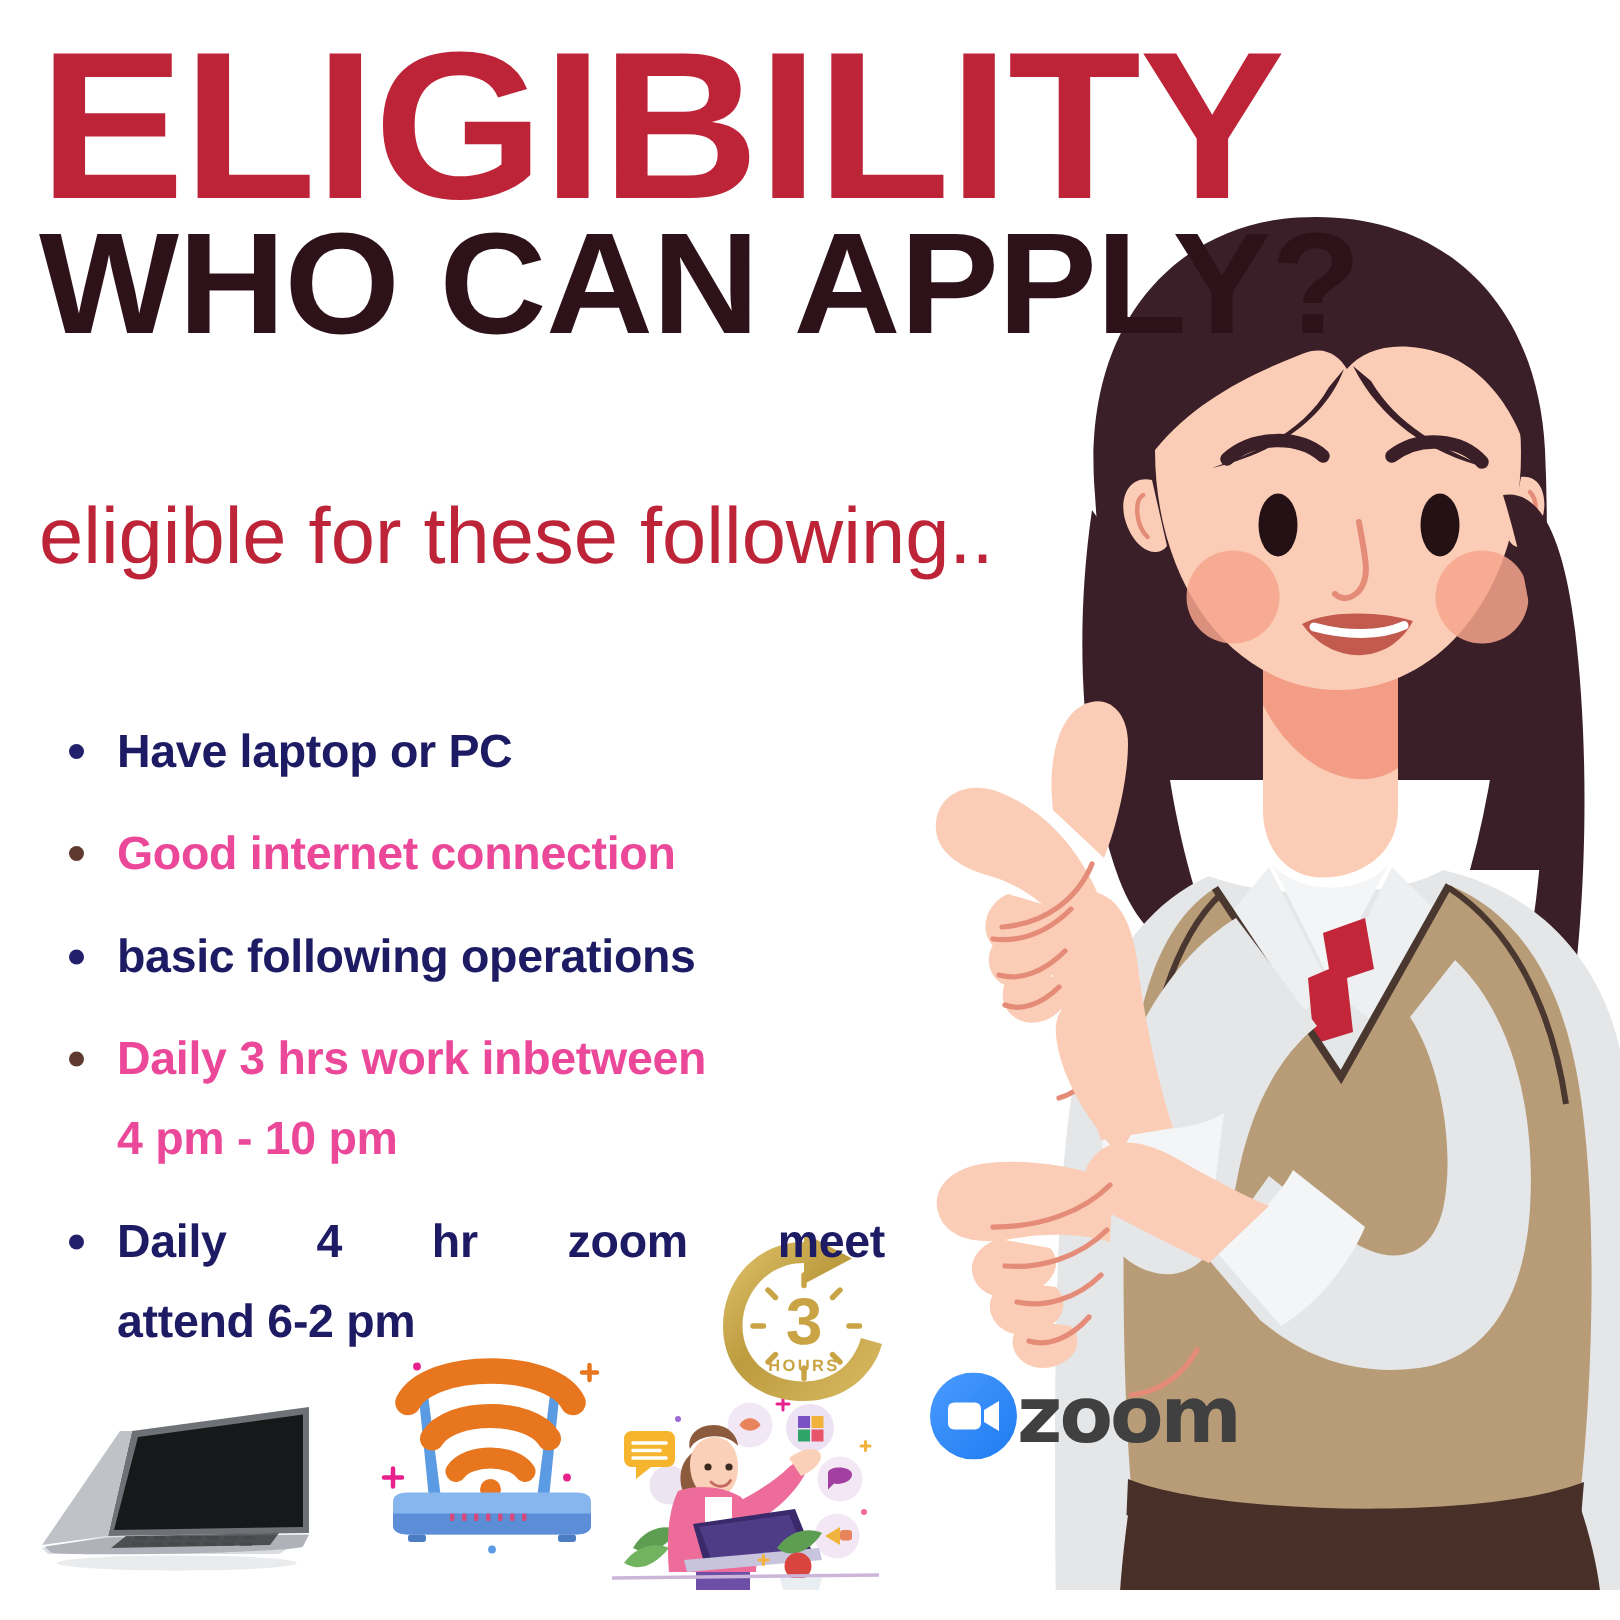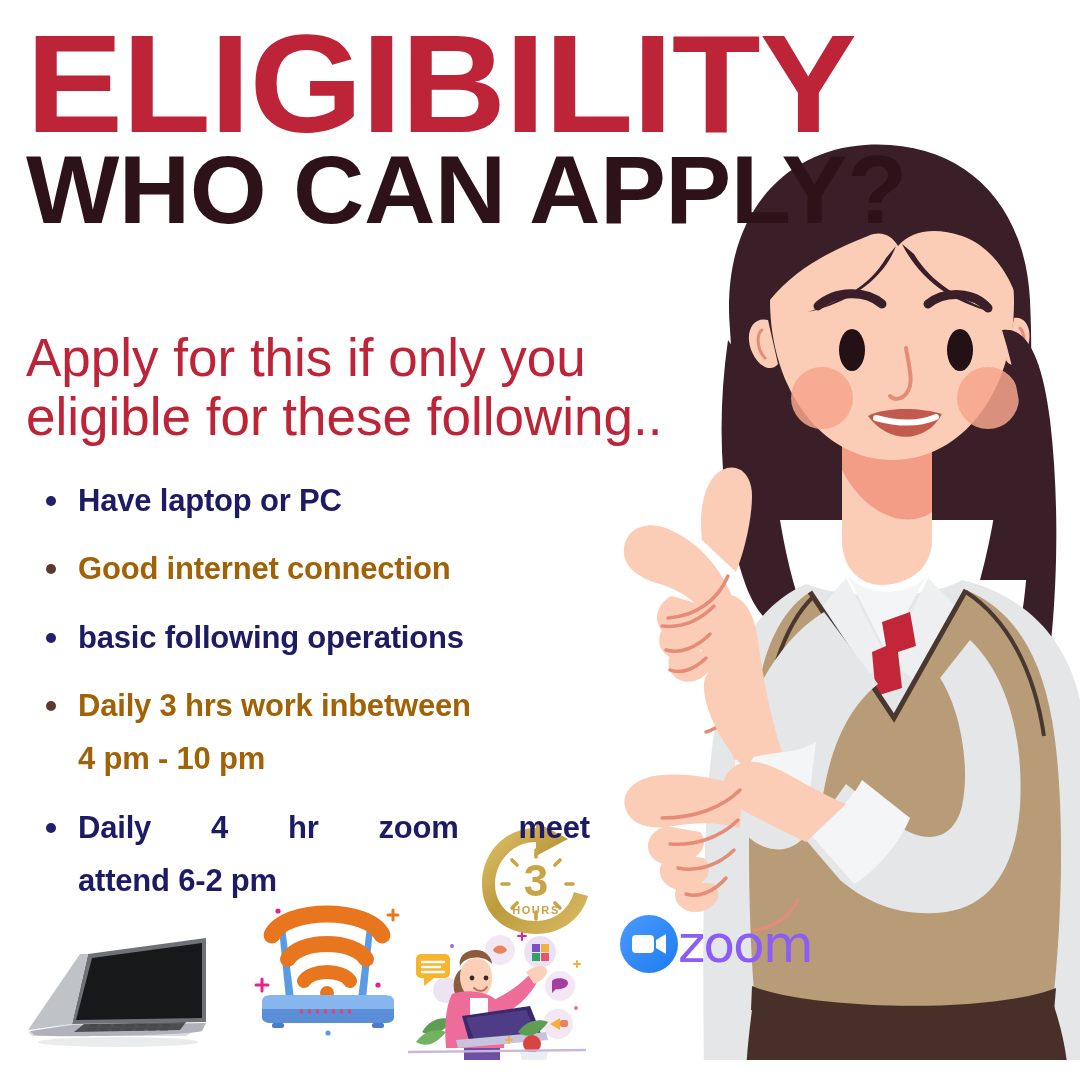--- a/index.html
+++ b/index.html
@@ -90,21 +90,21 @@
     position:absolute;
     left:12px;
     top:22px;
     width:10px;
     height:10px;
     border-radius:50%;
   }
   .bullets li .btext{display:block;}
   .b-navy{color:#1D1B63;}
   .b-navy .bullet-dot{background:#221F6B;}
-  .b-red{color:#a16207;}
+  .b-red{color:#ec4899;}
   .b-red .bullet-dot{background:#5E3A2E;}
   .justify .btext{
     text-align:justify;
     text-align-last:left;
   }
   .justify .btext.first-line-j{
     text-align-last:justify;
   }
 
   
@@ -161,23 +161,23 @@
     display:flex;
     align-items:center;
     gap:2px;
   }
   .icon-laptop svg,.icon-router svg,.icon-hours svg,.icon-worker svg{
     display:block;width:100%;height:100%;
   }
   .zoom-mark{width:58px;height:58px;flex:0 0 auto;}
   .zoom-word{
     font-family:"DejaVu Sans","Liberation Sans", sans-serif;
-    font-weight:400;
+    font-weight:700;
     font-size:52px;
-    color:#8b5cf6;
+    color:#404040;
     letter-spacing:-2px;
     line-height:1;
     margin-left:-2px;
   }
 </style>
 </head>
 <body>
 
 <div id="poster">
 
@@ -273,21 +273,20 @@
       </g>
     </svg>
   </div>
 
   <div class="headline-block">
     <div class="title-main">ELIGIBILITY</div>
     <div class="title-sub">WHO CAN APPLY?</div>
   </div>
 
   <div class="lead">
-    <span>Apply for this if only you</span>
     <span>eligible for these following..</span>
   </div>
 
   <ul class="bullets">
     <li class="b-navy">
       <span class="bullet-dot"></span>
       <span class="btext">Have laptop or PC</span>
     </li>
     <li class="b-red">
       <span class="bullet-dot"></span>

